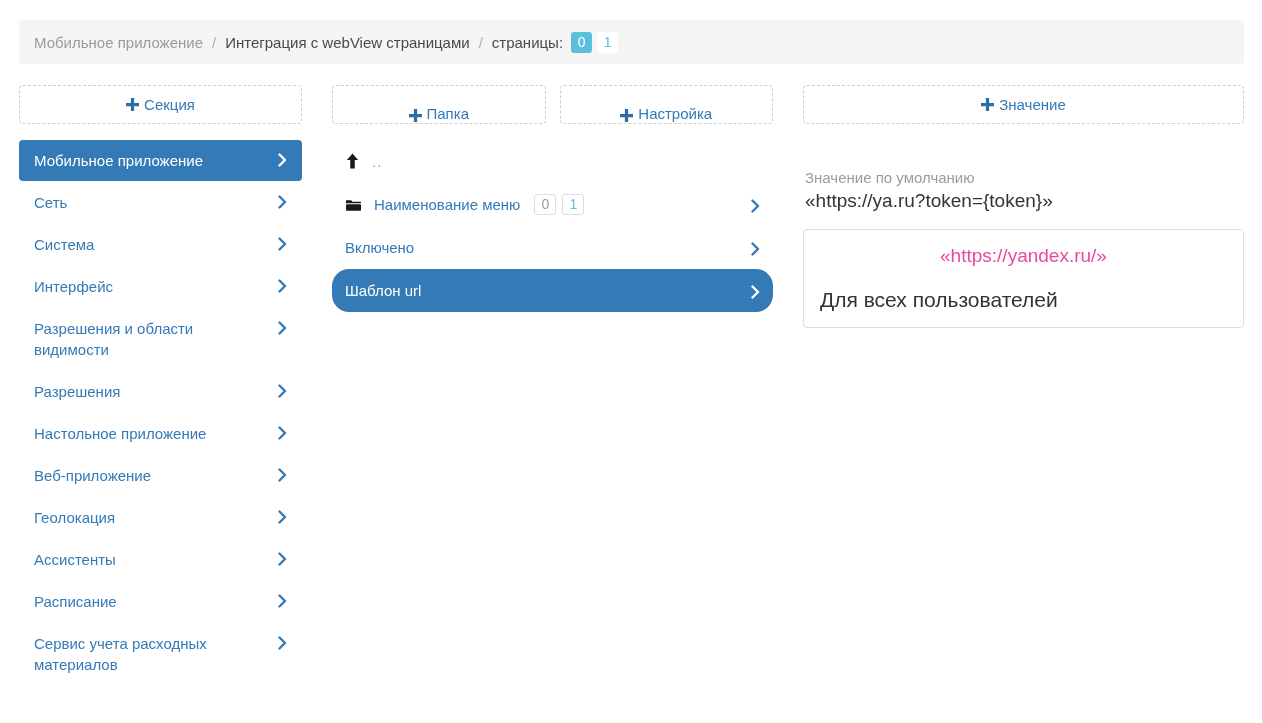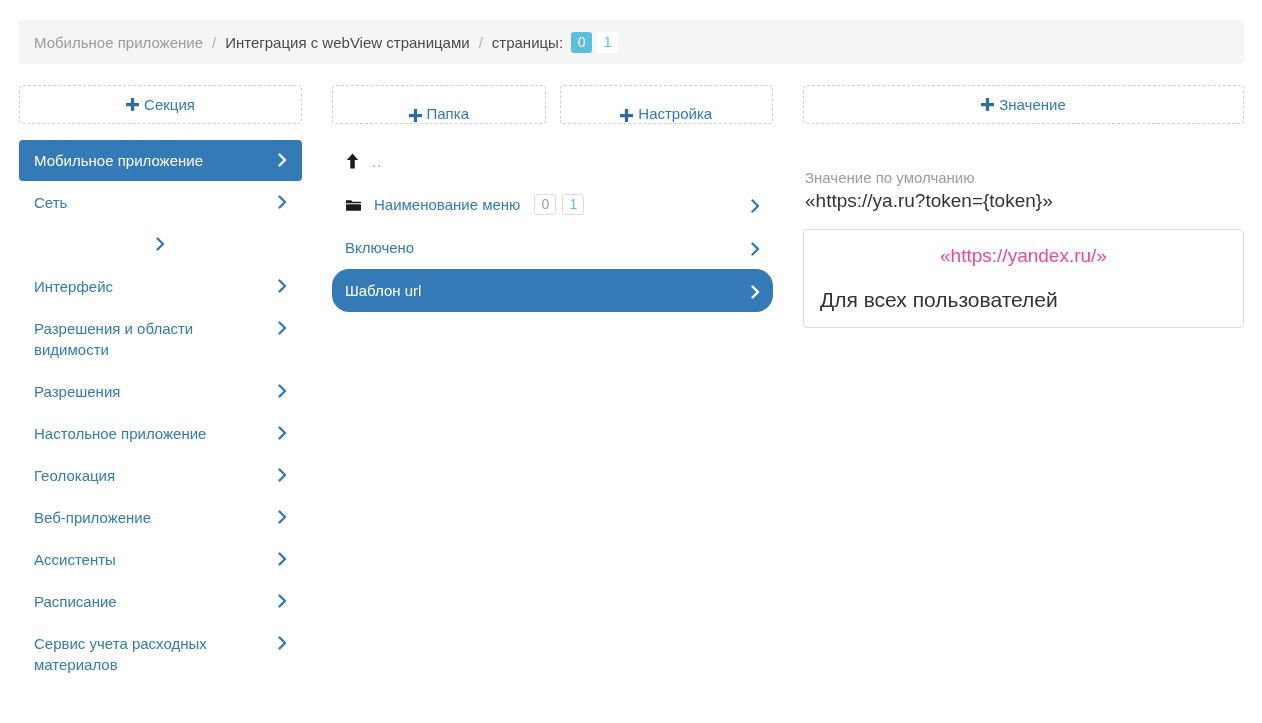--- a/index.html
+++ b/index.html
@@ -169,20 +169,21 @@
         </div>
         <div class="nav-item">
           <span class="label">Сеть</span>
           <span class="chevron">
             <svg width="9" height="14" viewBox="0 0 9 14">
                 <polyline points="1.5,1.5 7,7 1.5,12.5" fill="none" stroke="#337ab7" stroke-width="2.4" stroke-linecap="round" stroke-linejoin="round"></polyline>
               </svg>
           </span>
         </div>
         <div class="nav-item">
+          <span class="label">Система</span>
           <span class="chevron">
             <svg width="9" height="14" viewBox="0 0 9 14">
                 <polyline points="1.5,1.5 7,7 1.5,12.5" fill="none" stroke="#337ab7" stroke-width="2.4" stroke-linecap="round" stroke-linejoin="round"></polyline>
               </svg>
           </span>
         </div>
         <div class="nav-item">
           <span class="label">Интерфейс</span>
           <span class="chevron">
             <svg width="9" height="14" viewBox="0 0 9 14">
@@ -208,29 +209,29 @@
         </div>
         <div class="nav-item">
           <span class="label">Настольное приложение</span>
           <span class="chevron">
             <svg width="9" height="14" viewBox="0 0 9 14">
                 <polyline points="1.5,1.5 7,7 1.5,12.5" fill="none" stroke="#337ab7" stroke-width="2.4" stroke-linecap="round" stroke-linejoin="round"></polyline>
               </svg>
           </span>
         </div>
         <div class="nav-item">
+          <span class="label">Веб-приложение</span>
+          <span class="chevron">
+            <svg width="9" height="14" viewBox="0 0 9 14">
+                <polyline points="1.5,1.5 7,7 1.5,12.5" fill="none" stroke="#337ab7" stroke-width="2.4" stroke-linecap="round" stroke-linejoin="round"></polyline>
+              </svg>
+          </span>
+        </div>
+        <div class="nav-item">
           <span class="label">Геолокация</span>
-          <span class="chevron">
-            <svg width="9" height="14" viewBox="0 0 9 14">
-                <polyline points="1.5,1.5 7,7 1.5,12.5" fill="none" stroke="#337ab7" stroke-width="2.4" stroke-linecap="round" stroke-linejoin="round"></polyline>
-              </svg>
-          </span>
-        </div>
-        <div class="nav-item">
-          <span class="label">Веб-приложение</span>
           <span class="chevron">
             <svg width="9" height="14" viewBox="0 0 9 14">
                 <polyline points="1.5,1.5 7,7 1.5,12.5" fill="none" stroke="#337ab7" stroke-width="2.4" stroke-linecap="round" stroke-linejoin="round"></polyline>
               </svg>
           </span>
         </div>
         <div class="nav-item">
           <span class="label">Ассистенты</span>
           <span class="chevron">
             <svg width="9" height="14" viewBox="0 0 9 14">

